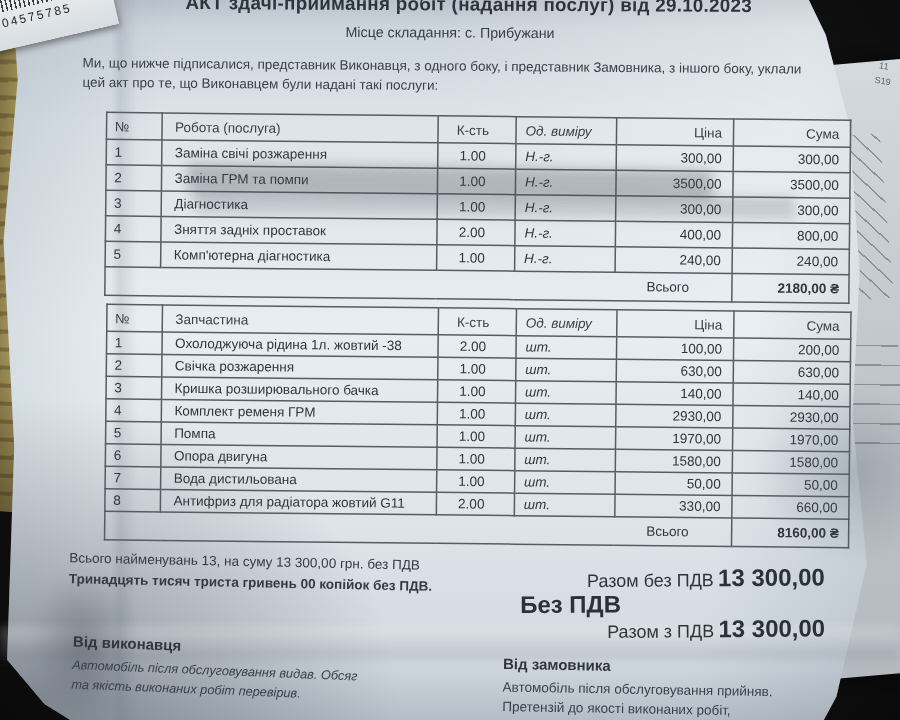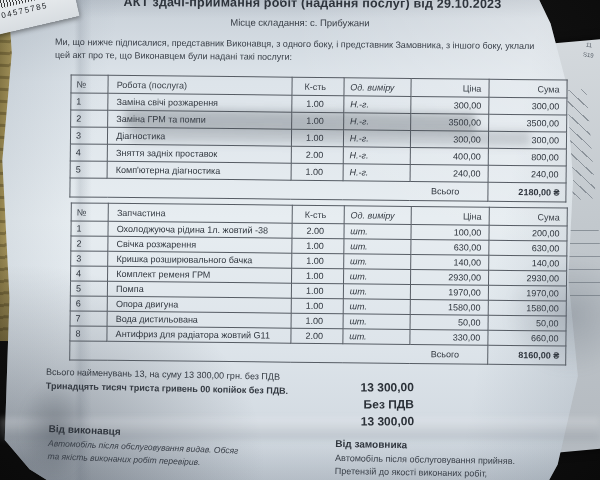--- a/index.html
+++ b/index.html
@@ -89,21 +89,21 @@
   th.c0,th.c1{text-align:left;}
   td.total-label{text-align:right;padding-right:28px !important;height:19px !important;}
   td.total-value{text-align:right;padding-right:6px !important;font-weight:700;height:19px !important;}
 
   .summary-left{position:absolute;left:46px;top:368px;width:300px;font-size:9px;color:#343a42;
     transform:rotate(1.2deg);line-height:14px;}
   .summary-left .l2{font-weight:700;}
   .totals-block{position:absolute;left:340px;top:378px;width:210px;transform:rotate(-.4deg);}
   .totals-row{display:flex;height:17px;align-items:center;}
   .totals-row .tlabel{width:136px;text-align:right;font-size:12px;color:#2f353c;}
-  .totals-row .tvalue{width:74px;text-align:right;font-size:12px;font-weight:700;color:#2b3138;}
+  .totals-row .tvalue{width:74px;text-align:right;font-size:16px;font-weight:700;color:#2b3138;}
 
   .sig-left{position:absolute;left:48px;top:428px;width:250px;transform:rotate(2.3deg);}
   .sig-left .sig-title{font-size:10px;font-weight:700;color:#30363e;}
   .sig-left .sig-text{font-size:8.5px;font-style:italic;color:#3a4049;line-height:12.5px;margin-top:3px;}
   .sig-right{position:absolute;left:335px;top:440px;width:230px;transform:rotate(1deg);}
   .sig-right .sig-title{font-size:10px;font-weight:700;color:#30363e;}
   .sig-right .sig-text{font-size:9px;color:#3a4049;line-height:12.5px;margin-top:3px;}
 </style>
 </head>
 <body>
@@ -302,26 +302,28 @@
   <div class="smudge s4"></div>
   <div class="smudge s5"></div>
 
   <div class="summary-left">
     <div class="l1">Всього найменувань 13, на суму 13 300,00 грн. без ПДВ</div>
     <div class="l2">Тринадцять тисяч триста гривень 00 копійок без ПДВ.</div>
   </div>
 
   <div class="totals-block">
       <div class="totals-row">
+        <div class="tlabel">Разом без ПДВ</div>
         <div class="tvalue">13 300,00</div>
       </div>
       <div class="totals-row">
         <div class="tvalue">Без ПДВ</div>
       </div>
       <div class="totals-row">
+        <div class="tlabel">Разом з ПДВ</div>
         <div class="tvalue">13 300,00</div>
       </div>
     </div>
 
   <div class="sig-left">
     <div class="sig-title">Від виконавця</div>
     <div class="sig-text">
       <div>Автомобіль після обслуговування видав. Обсяг</div>
       <div>та якість виконаних робіт перевірив.</div>
     </div>

